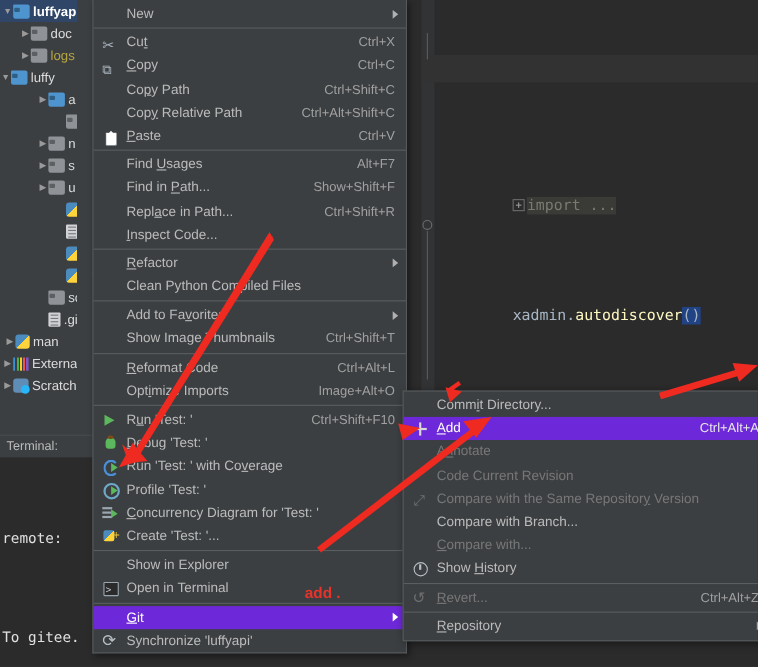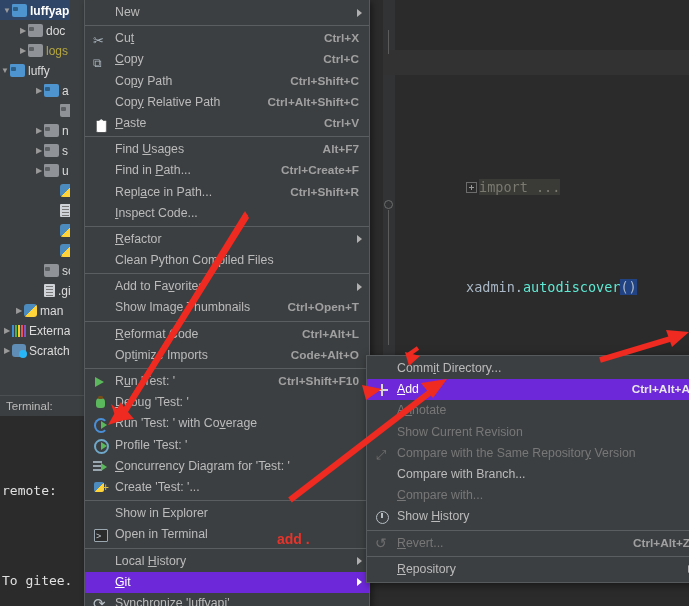--- a/index.html
+++ b/index.html
@@ -26,21 +26,21 @@
   .editor-code {
     position: absolute; left: 395px; top: 0px; width: 294px; height: 410px;
     font-family: "DejaVu Sans Mono", monospace;
     font-size: 13.5px;
     line-height: 25px;
     white-space: pre;
     color: #a9b7c6;
   }
   .ln { height: 25px; position: relative; padding-left: 6px; }
   .tok-kw { color: #cc7832; font-style: italic; }
-  .tok-fn { color: #5eead4; }
+  .tok-fn { color: #fef9c3; }
   .tok-com { color: #808080; }
   .tok-teal { color: #4ec9b0; }
   .sel { background: #214283; color: #a9b7c6; }
   .hl-fold { background: #3a3a36; color:#7a7a70; }
   .caret-line { position:absolute; left:383px; width:306px; height:25px; background:#323232; }
 
   .fold-box {
     display:inline-block; width:11px; height:11px; border:1px solid #6c6c6c;
     position:relative; vertical-align:middle; margin-right:2px; top:-1px;
   }
@@ -126,21 +126,21 @@
     padding: 2px 0 0 0;
     z-index: 40;
   }
   .mi {
     position:relative; height:21.2px; line-height:21.2px;
     padding-left:30px; padding-right:8px;
     font-size:12.3px; color:#bbbbbb; white-space:nowrap;
   }
   .mi.sel { background:#6d28d9; color:#ffffff; }
   .mi.disabled { color:#777777; }
-  .mi .acc { position:absolute; right:10px; top:0; color:#a0a0a0; font-size:11.8px;font-weight:bold;}
+  .mi .acc { position:absolute; right:10px; top:0; color:#a0a0a0; font-size:11.8px;}
   .mi.sel .acc { color:#e8e8e8; }
   .mi .sub-arrow {
     position:absolute; right:7px; top:50%; margin-top:-4px;
     width:0;height:0;border-left:5px solid #b0b0b0;
     border-top:4px solid transparent;border-bottom:4px solid transparent;
   }
   .mi.sel .sub-arrow { border-left-color:#ffffff; }
   .mi .mico { position:absolute; left:8px; top:50%; margin-top:-7px; width:15px;height:14px;}
   .mnem { text-decoration: underline; }
   .sep { height:1px; background:#5a5e60; margin:2px 0; }
@@ -266,21 +266,21 @@
         <div class="tree-row" style="padding-left: 50px;"><span class="tw-arrow"></span><span class="tw-icon ico-folder"></span><span class="tree-label lbl-white">li</span></div>
         <div class="tree-row" style="padding-left: 34px;"><span class="tw-arrow">▶</span><span class="tw-icon ico-folder"></span><span class="tree-label lbl-white">n</span></div>
         <div class="tree-row" style="padding-left: 34px;"><span class="tw-arrow">▶</span><span class="tw-icon ico-folder"></span><span class="tree-label lbl-white">s</span></div>
         <div class="tree-row" style="padding-left: 34px;"><span class="tw-arrow">▶</span><span class="tw-icon ico-folder"></span><span class="tree-label lbl-white">u</span></div>
         <div class="tree-row" style="padding-left: 50px;"><span class="tw-arrow"></span><span class="tw-icon ico-py"></span><span class="tree-label lbl-white">_</span></div>
         <div class="tree-row" style="padding-left: 50px;"><span class="tw-arrow"></span><span class="tw-icon ico-txt"></span><span class="tree-label lbl-white">r</span></div>
         <div class="tree-row" style="padding-left: 50px;"><span class="tw-arrow"></span><span class="tw-icon ico-py"></span><span class="tree-label lbl-white">u</span></div>
         <div class="tree-row" style="padding-left: 50px;"><span class="tw-arrow"></span><span class="tw-icon ico-py"></span><span class="tree-label lbl-white">w</span></div>
         <div class="tree-row" style="padding-left: 34px;"><span class="tw-arrow"></span><span class="tw-icon ico-folder"></span><span class="tree-label lbl-white">scrip</span></div>
         <div class="tree-row" style="padding-left: 34px;"><span class="tw-arrow"></span><span class="tw-icon ico-txt"></span><span class="tree-label lbl-white">.gitig</span></div>
-        <div class="tree-row" style="padding-left: 14px;"><span class="tw-arrow">▶</span><span class="tw-icon ico-py"></span><span class="tree-label lbl-white">man</span></div>
+        <div class="tree-row" style="padding-left: 4px;"><span class="tw-arrow">▶</span><span class="tw-icon ico-py"></span><span class="tree-label lbl-white">man</span></div>
         <div class="tree-row" style="padding-left: 2px;"><span class="tw-arrow">▶</span><span class="tw-icon ico-lib"></span><span class="tree-label lbl-white">Externa</span></div>
         <div class="tree-row" style="padding-left: 2px;"><span class="tw-arrow">▶</span><span class="tw-icon ico-scratch"></span><span class="tree-label lbl-white">Scratch</span></div>
       </div>
   </div>
   <div class="tool-strip"></div>
 
   <div class="terminal">
     <div class="terminal-header">Terminal:</div>
     <div class="terminal-body">
       <div class="term-line">remote:</div>
@@ -300,32 +300,32 @@
       <div class="mi"><span class="mico">
           <span class="i-copy"></span>
         </span><span><span class="mnem">C</span>opy</span><span class="acc">Ctrl+C</span></div>
       <div class="mi"><span>Co<span class="mnem">p</span>y Path</span><span class="acc">Ctrl+Shift+C</span></div>
       <div class="mi"><span>Cop<span class="mnem">y</span> Relative Path</span><span class="acc">Ctrl+Alt+Shift+C</span></div>
       <div class="mi"><span class="mico">
           <span class="i-paste"></span>
         </span><span><span class="mnem">P</span>aste</span><span class="acc">Ctrl+V</span></div>
       <div class="sep"></div>
       <div class="mi"><span>Find <span class="mnem">U</span>sages</span><span class="acc">Alt+F7</span></div>
-      <div class="mi"><span>Find in <span class="mnem">P</span>ath...</span><span class="acc">Ctrl+Create+F</span></div>
+      <div class="mi"><span>Find in <span class="mnem">P</span>ath...</span><span class="acc">Show+Shift+F</span></div>
       <div class="mi"><span>Repl<span class="mnem">a</span>ce in Path...</span><span class="acc">Ctrl+Shift+R</span></div>
       <div class="mi"><span><span class="mnem">I</span>nspect Code...</span></div>
       <div class="sep"></div>
       <div class="mi"><span><span class="mnem">R</span>efactor</span><span class="sub-arrow"></span></div>
       <div class="mi"><span>Clean Python Compiled Files</span></div>
       <div class="sep"></div>
       <div class="mi"><span>Add to Fa<span class="mnem">v</span>orites</span><span class="sub-arrow"></span></div>
-      <div class="mi"><span>Show Image Thumbnails</span><span class="acc">Ctrl+Open+T</span></div>
+      <div class="mi"><span>Show Image Thumbnails</span><span class="acc">Ctrl+Shift+T</span></div>
       <div class="sep"></div>
       <div class="mi"><span><span class="mnem">R</span>eformat Code</span><span class="acc">Ctrl+Alt+L</span></div>
-      <div class="mi"><span>Opt<span class="mnem">i</span>mize Imports</span><span class="acc">Code+Alt+O</span></div>
+      <div class="mi"><span>Opt<span class="mnem">i</span>mize Imports</span><span class="acc">Image+Alt+O</span></div>
       <div class="sep"></div>
       <div class="mi"><span class="mico">
           <span class="i-run"></span>
         </span><span>R<span class="mnem">u</span>n 'Test: '</span><span class="acc">Ctrl+Shift+F10</span></div>
       <div class="mi"><span class="mico">
           <span class="i-debug"></span>
         </span><span><span class="mnem">D</span>ebug 'Test: '</span></div>
       <div class="mi"><span class="mico">
           <span class="i-cov"></span>
         </span><span>Run 'Test: ' with Co<span class="mnem">v</span>erage</span></div>
@@ -337,34 +337,33 @@
         </span><span><span class="mnem">C</span>oncurrency Diagram for 'Test: '</span></div>
       <div class="mi"><span class="mico">
           <span class="i-create"></span>
         </span><span>Create 'Test: '...</span></div>
       <div class="sep"></div>
       <div class="mi"><span>Show in Explorer</span></div>
       <div class="mi"><span class="mico">
           <span class="i-term"></span>
         </span><span>Open in Terminal</span></div>
       <div class="sep"></div>
-      <div class="mi"><span>Local <span class="mnem">H</span>istory</span><span class="sub-arrow"></span></div>
       <div class="mi sel"><span><span class="mnem">G</span>it</span><span class="sub-arrow"></span></div>
       <div class="mi"><span class="mico">
           <span class="i-sync"></span>
         </span><span>Synchronize 'luffyapi'</span></div>
     </div>
 
   <div class="git-menu" id="git-host">
       <div class="mi"><span>Comm<span class="mnem">i</span>t Directory...</span></div>
       <div class="mi sel"><span class="mico">
           <span class="i-plus"></span>
         </span><span><span class="mnem">A</span>dd</span><span class="acc">Ctrl+Alt+A</span></div>
       <div class="mi disabled"><span>A<span class="mnem">n</span>notate</span></div>
-      <div class="mi disabled"><span>Show Current Revision</span></div>
+      <div class="mi disabled"><span>Code Current Revision</span></div>
       <div class="mi disabled"><span class="mico">
           <span class="i-cmp"></span>
         </span><span>Compare with the Same Repositor<span class="mnem">y</span> Version</span></div>
       <div class="mi"><span>Compare with Branch...</span></div>
       <div class="mi disabled"><span><span class="mnem">C</span>ompare with...</span></div>
       <div class="mi"><span class="mico">
           <span class="i-clock"></span>
         </span><span>Show <span class="mnem">H</span>istory</span></div>
       <div class="sep"></div>
       <div class="mi disabled"><span class="mico">

